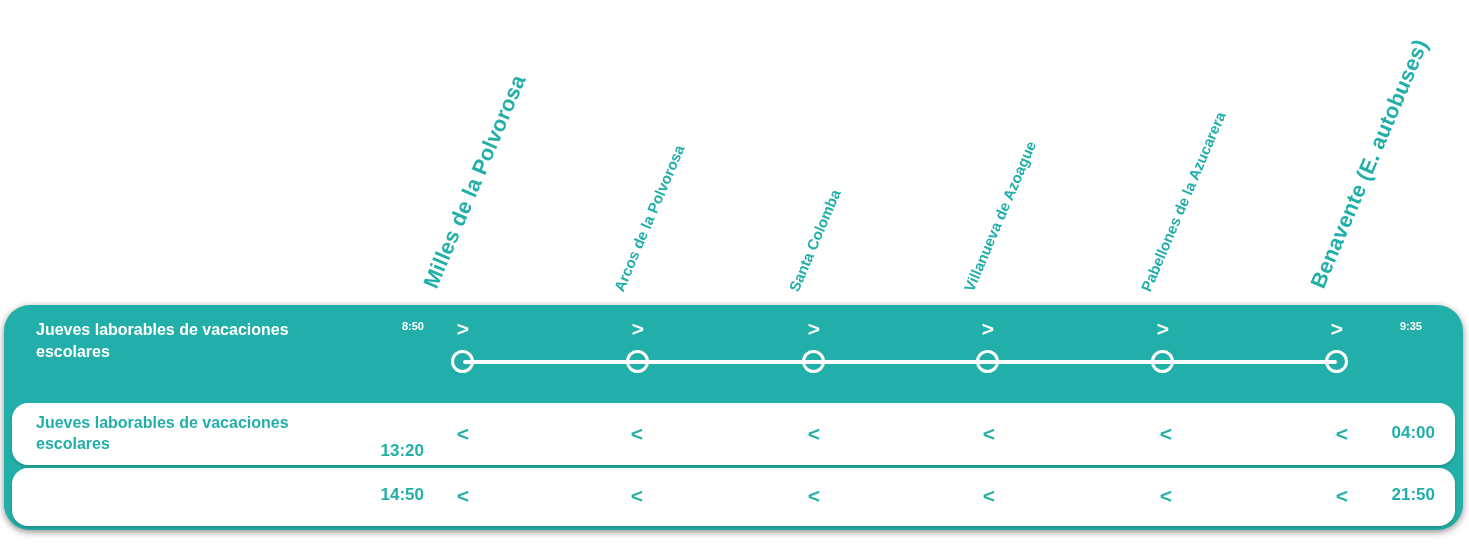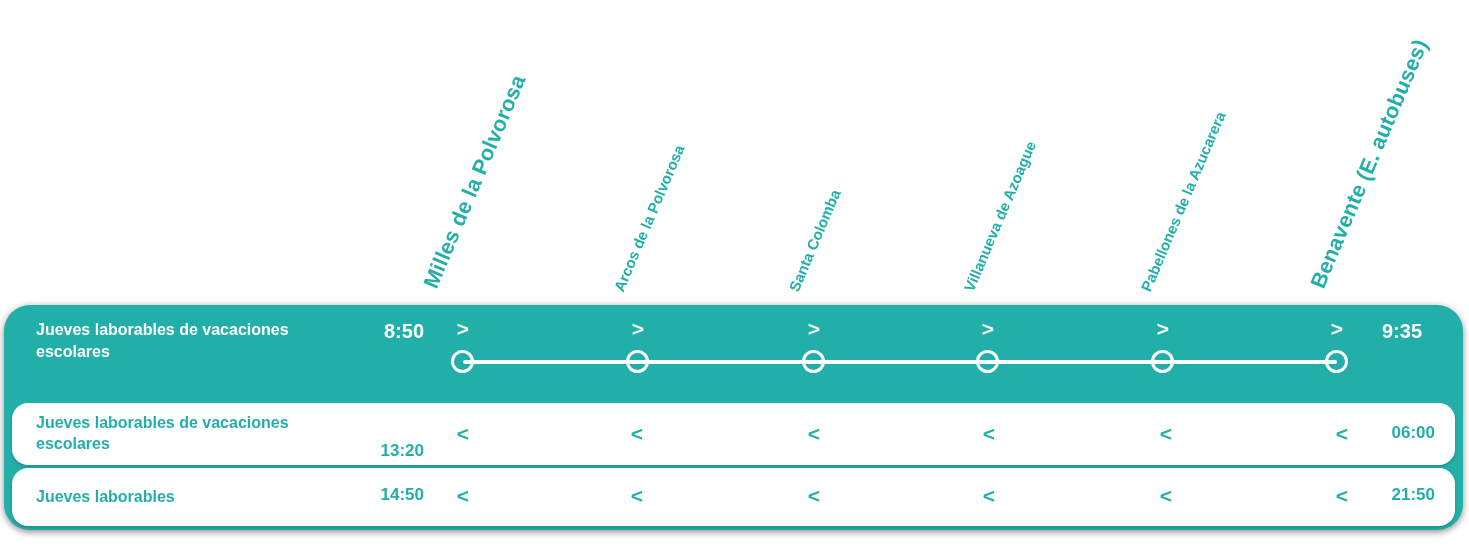--- a/index.html
+++ b/index.html
@@ -27,21 +27,21 @@
   }
   .row1{position:absolute;left:0;top:0;width:100%;height:98px;}
   .row1 .svc-label{
     position:absolute;left:32px;top:14px;width:340px;
     color:#ffffff;font-size:16px;font-weight:700;line-height:21.5px;
   }
   .svc-label span{display:block;}
   .time{
     position:absolute;font-weight:700;text-align:right;
   }
-  .row1 .time{color:#ffffff;font-size:20px;}
+  .row1 .time{color:#ffffff;font-size:11px;}
   .card .time{color:#23AFA9;font-size:17px;}
   .chev{
     position:absolute;width:26px;text-align:center;
     font-size:21px;font-weight:700;line-height:22px;
   }
   .row1 .chev{color:#ffffff;}
   .card .chev{color:#23AFA9;}
   .route-line{
     position:absolute;left:459px;top:55px;width:874px;height:3.5px;
     background:#ffffff;border-radius:2px;
@@ -121,27 +121,24 @@
       </div>
       <div class="time" style="left:322px;top:20px;width:90px;margin-top:18px;">13:20</div>
 
       <span class="chev" style="left:438px;top:20px;">&lt;</span>
       <span class="chev" style="left:612px;top:20px;">&lt;</span>
       <span class="chev" style="left:789px;top:20px;">&lt;</span>
       <span class="chev" style="left:964px;top:20px;">&lt;</span>
       <span class="chev" style="left:1141px;top:20px;">&lt;</span>
       <span class="chev" style="left:1317px;top:20px;">&lt;</span>
 
-      <div class="time" style="left:1333px;top:20px;width:90px;">06:00</div>
+      <div class="time" style="left:1333px;top:20px;width:90px;">04:00</div>
     </div>
 
     <div class="card card3">
-      <div class="svc-label">
-        <span>Jueves laborables</span>
-      </div>
       <div class="time" style="left:322px;top:17px;width:90px;">14:50</div>
 
       <span class="chev" style="left:438px;top:17px;">&lt;</span>
       <span class="chev" style="left:612px;top:17px;">&lt;</span>
       <span class="chev" style="left:789px;top:17px;">&lt;</span>
       <span class="chev" style="left:964px;top:17px;">&lt;</span>
       <span class="chev" style="left:1141px;top:17px;">&lt;</span>
       <span class="chev" style="left:1317px;top:17px;">&lt;</span>
 
       <div class="time" style="left:1333px;top:17px;width:90px;">21:50</div>

